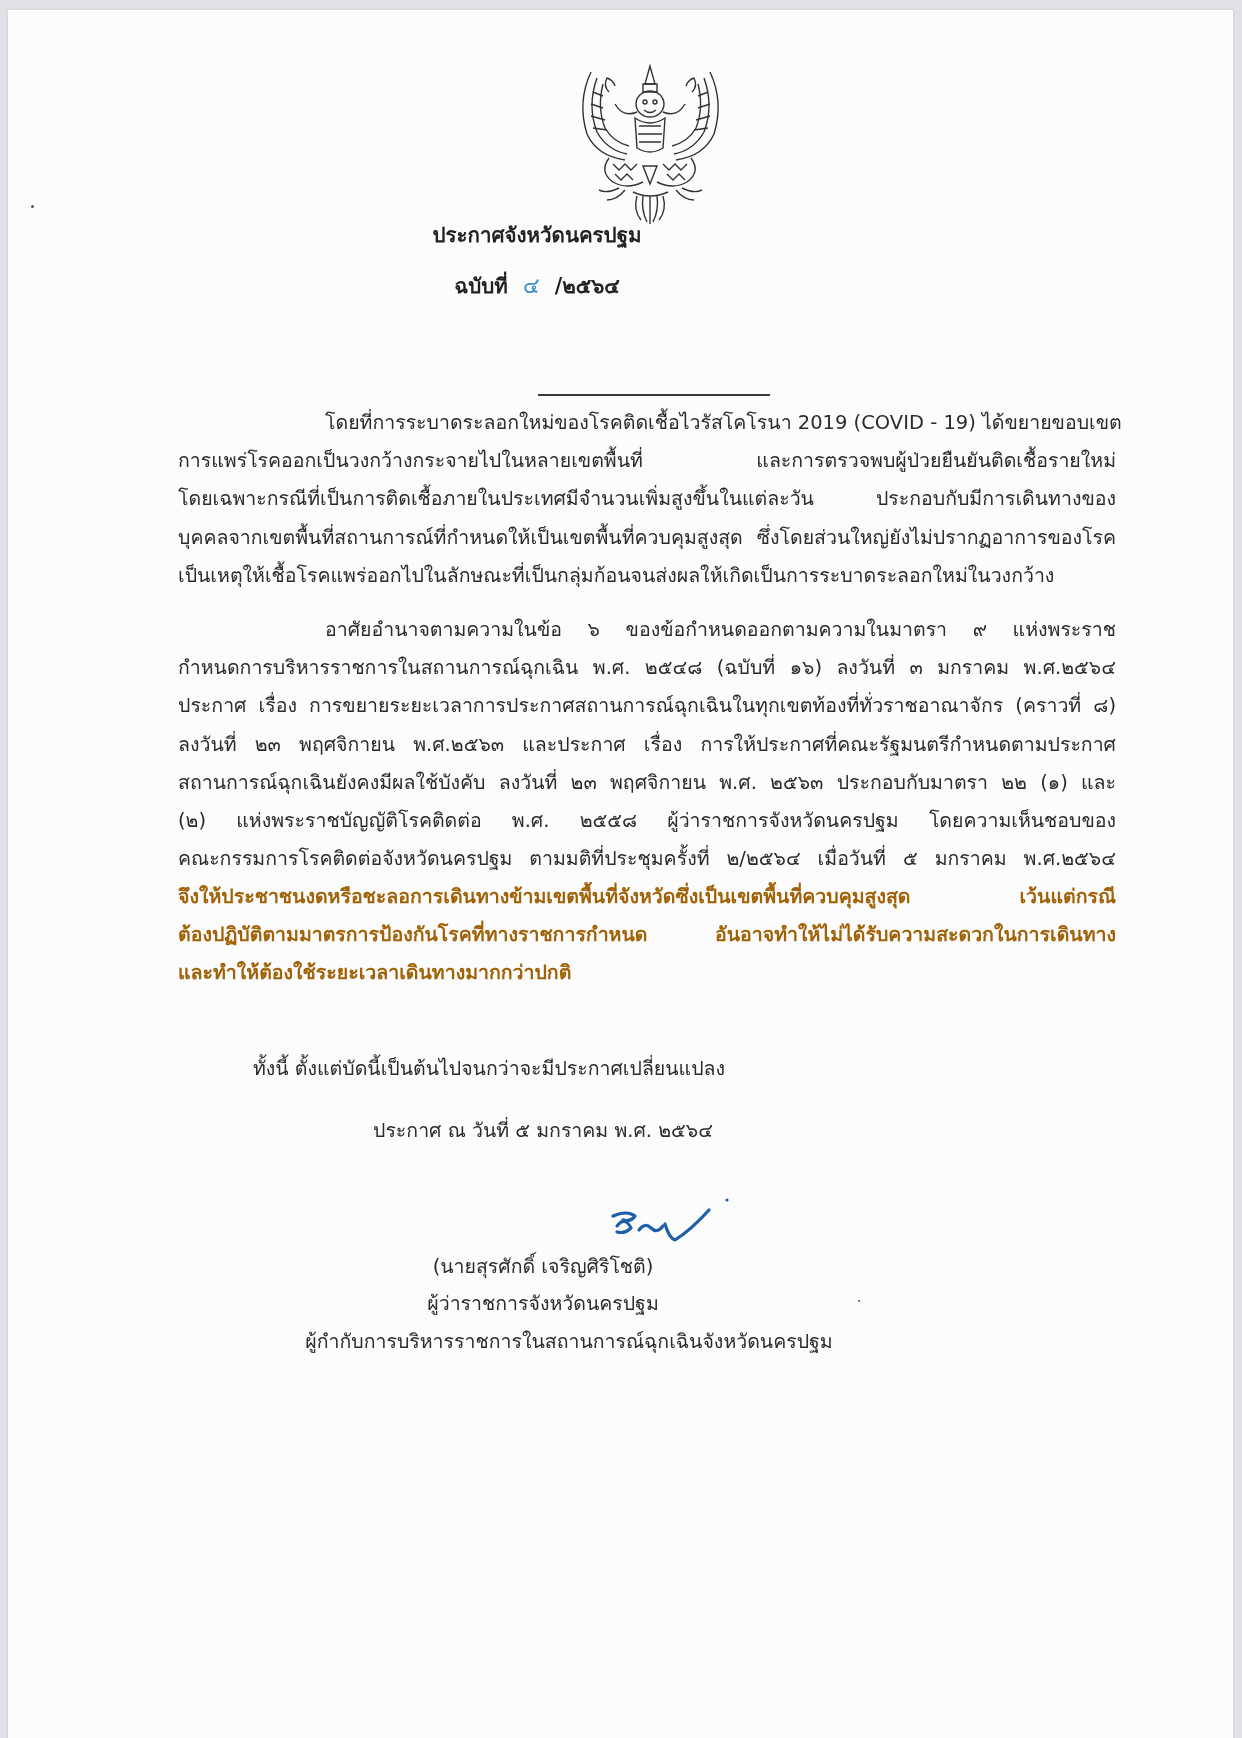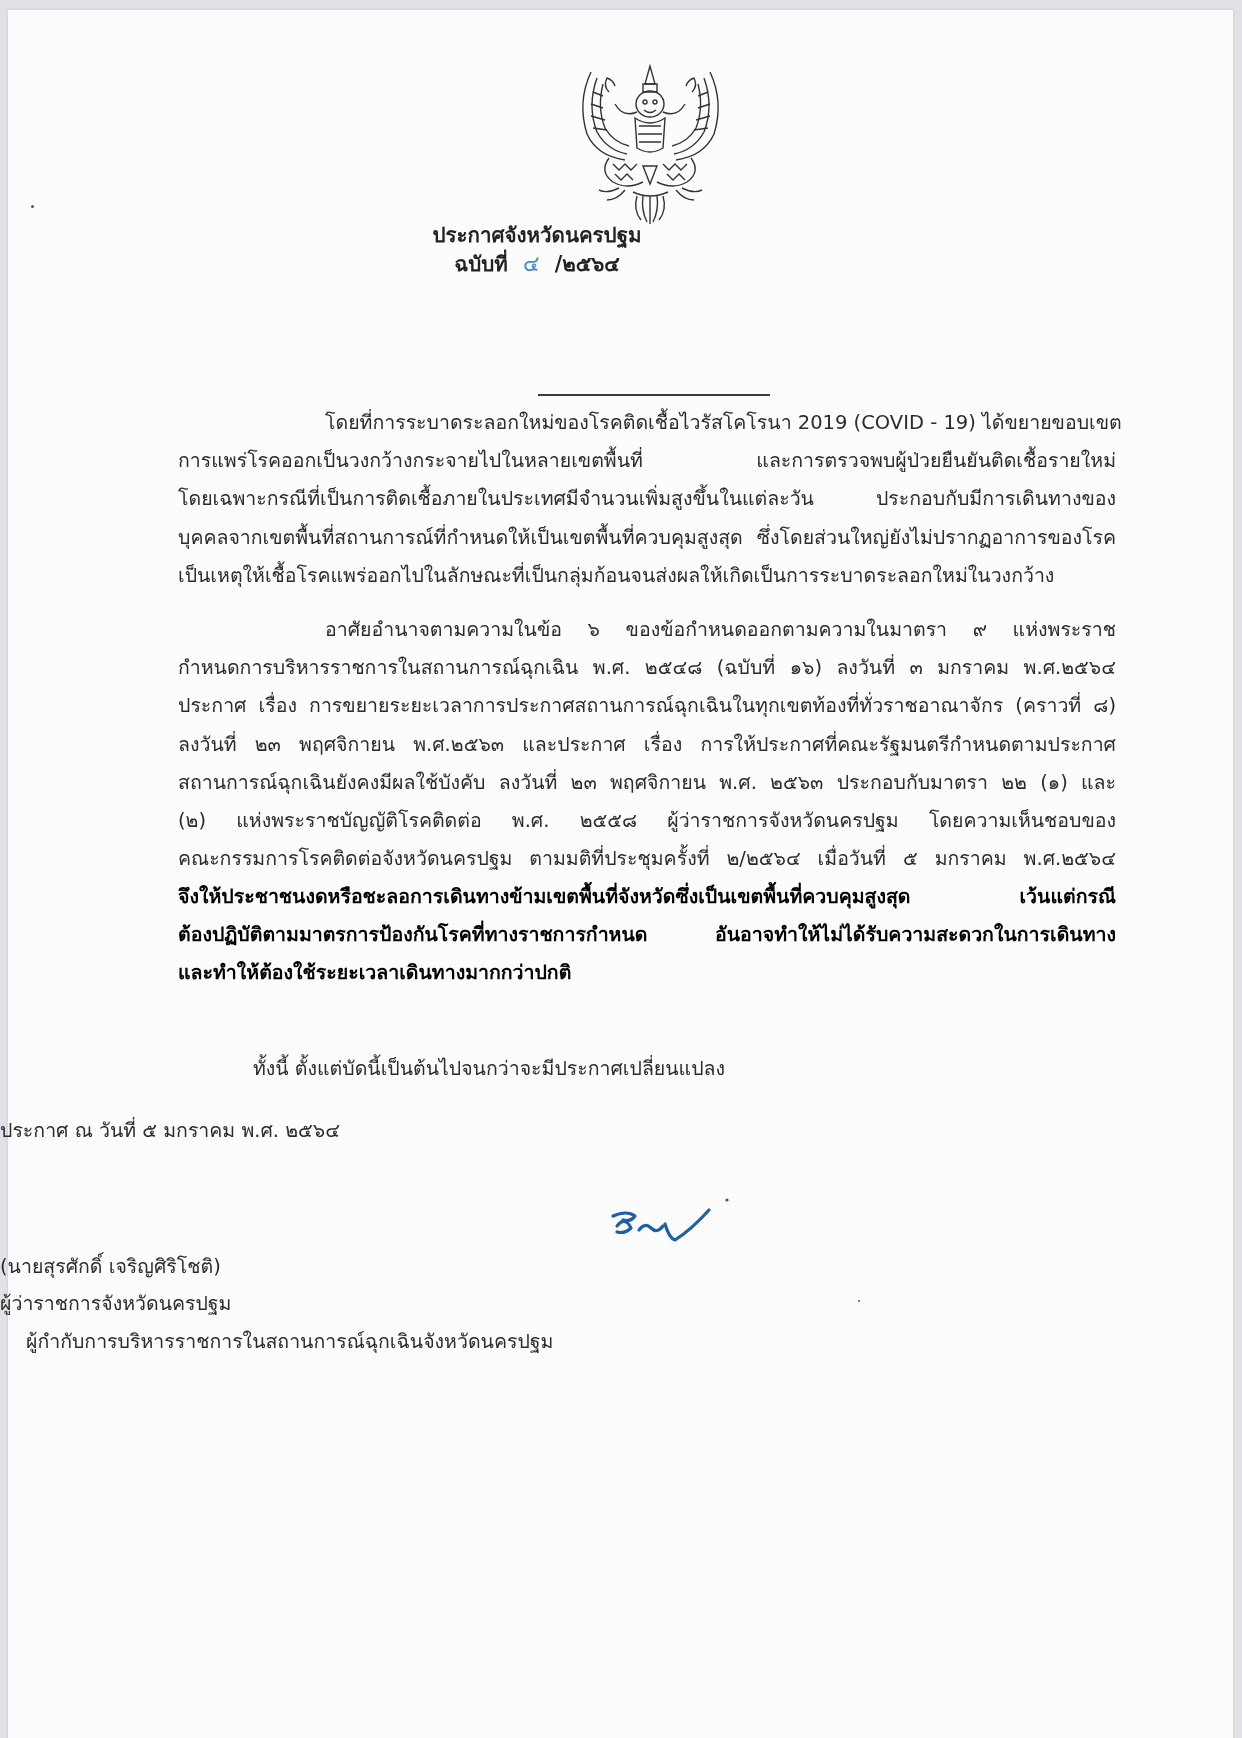--- a/index.html
+++ b/index.html
@@ -28,23 +28,23 @@
     border-top: 2px solid #3a3a3a;
   }
   .para {
     position: absolute; left: 178px; width: 938px;
     font-size: 19.5px; line-height: 38.2px;
     text-align: justify; text-align-last: left;
   }
   .para .line { display: block; white-space: nowrap; text-align: justify; text-align-last: justify; }
   .para .line.last { text-align-last: left; }
   .para .line.indent { padding-left: 147px; }
-  .para.bold { font-weight: bold; color: #000000; }
+  .para.bold { font-weight: bold; color: #a16207; }
   .center-line {
-    position: absolute; left: 0; width: 1086px; 
+    position: absolute; left: 0; width: 1086px; text-align: center;
     font-size: 19.5px;
   }
   .dot { position: absolute; width: 3px; height: 3px; border-radius: 50%; background: #555; }
   .signature { position: absolute; left: 595px; top: 1180px; width: 150px; height: 60px; }
 </style>
 </head>
 <body>
 
 <div class="paper">
 
@@ -87,21 +87,21 @@
       <path d="M56 126 q-12 6 -20 2 M62 128 q-8 10 -18 10"></path>
       <path d="M119 126 q12 6 20 2 M113 128 q8 10 18 10"></path>
 
       <path d="M70 130 q17 8 35 0"></path>
       <path d="M74 134 q-4 14 4 24 M80 134 q-2 14 4 26 M87 134 v28 M94 134 q2 14 -4 26 M100 134 q4 14 -4 24"></path>
     </g>
   </svg>
 
   <div class="hdr" style="top:208px; left:-8px;">ประกาศจังหวัดนครปฐม</div>
 
-  <div class="hdr" style="top:236px; left:-8px;">
+  <div class="hdr" style="top:258px; left:-8px;">
     <span>ฉบับที่</span>
     <span class="issue-no">๔</span>
     <span>/๒๕๖๔</span>
   </div>
 
 
   <div class="divider"></div>
 
   <div class="para" style="top:394px; left:170px;">
     <span class="line indent">โดยที่การระบาดระลอกใหม่ของโรคติดเชื้อไวรัสโคโรนา 2019 (COVID - 19) ได้ขยายขอบเขต</span>

